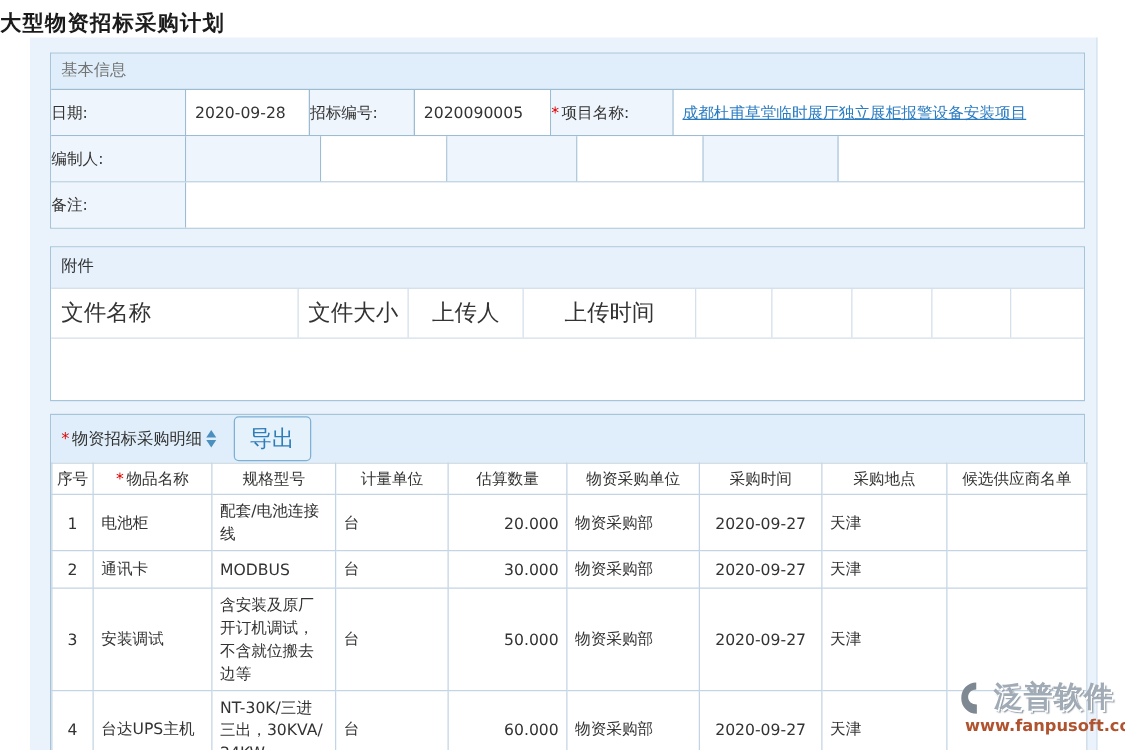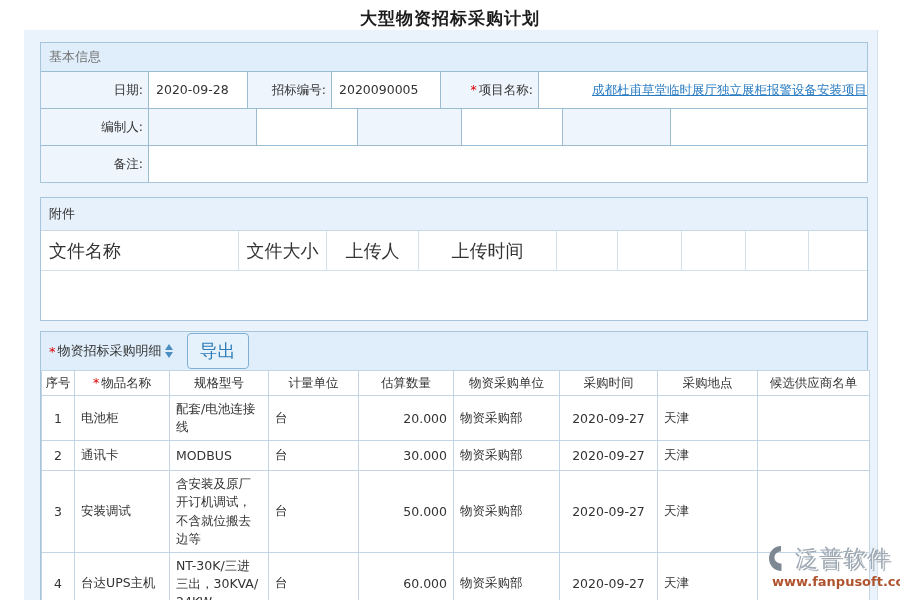--- a/index.html
+++ b/index.html
@@ -1,33 +1,33 @@
 <!DOCTYPE html>
 <html><head>
 <meta charset="utf-8">
 <style>
   * { margin:0; padding:0; box-sizing:border-box; }
   html,body { width:900px; height:600px; overflow:hidden; background:#fff;
     font-family:"DejaVu Sans","Liberation Sans",sans-serif; color:#333; }
-  .titlebar { height:30px; background:#fff; text-align:center; }
+  .titlebar { height:30px; background:#fff; }
   .titlebar h1 { font-size:17px; font-weight:bold; color:#1b1b1b; padding-top:7px; letter-spacing:1px; }
   .panel { position:absolute; left:24px; top:30px; width:854px; height:570px;
     background:#eaf3fb; border-right:1px solid #d3e2ee; }
   .section { margin:0 10px 0 16px; width:828px; background:#fff;
     border:1px solid #a6c4da; }
   .sec1 { margin-top:12px; }
   .sec2 { margin-top:14px; }
   .sec3 { margin-top:10px; }
   .sec-header { height:28px; line-height:28px; background:#dfeefa; font-size:13px;
     color:#737373; padding-left:8px; }
   
   .bi-row { display:flex; border-top:1px solid #9cbcd4; height:37px; line-height:36px; font-size:12.5px; }
   .bi-cell { border-right:1px solid #9cbcd4; overflow:hidden; white-space:nowrap; }
-  .bi-cell:last-child { border-right:none;text-align:right; }
-  .lbl { background:#eef5fc; text-align:right; padding-right:5px; }
+  .bi-cell:last-child { border-right:none; }
+  .lbl { background:#eef5fc; padding-right:5px; }
   .val { background:#fff; text-align:left; padding-left:7px; }
   .req { color:#dd0000; margin-right:2px; }
   a.link { color:#2a7cc2; text-decoration:underline; font-size:12.5px; }
   
   .att-header { height:32px; line-height:32px; background:#e6f1fc; font-size:13px; padding-left:8px; }
   .att-cols { display:flex; height:40px; line-height:39px; background:#fff;
     border-top:1px solid #c9d8e6; font-size:18px; }
   .att-col { border-right:1px solid #d4e0ea; text-align:center; overflow:hidden; }
   .att-col:last-child { border-right:none; }
   .att-col.first { text-align:left; padding-left:8px; }
@@ -48,21 +48,21 @@
   table.detail td { height:30px; }
   td.c0 { text-align:center; }
   td.c1, td.c2, td.c3, td.c7 { text-align:left; }
   td.c2 { word-break:break-all; line-height:1.45; }
   td.c4 { text-align:right; padding-right:16px; }
   td.c5 { text-align:left; padding-left:10px; }
   td.c6 { text-align:center; }
   
   .watermark { position:absolute; left:768px; top:545px; z-index:9; line-height:1; }
   .wm-brand { display:flex; align-items:center; }
-  .wm-text { font-size:23px; font-weight:normal; color:#a0abb6; letter-spacing:1px;
+  .wm-text { font-size:23px; font-weight:bold; color:#a0abb6; letter-spacing:1px;
     text-shadow:1px 1px 0 #ffffff, 2px 2px 1px #8a95a0; }
   .wm-url { font-size:13px; font-weight:bold; color:#b0532f; margin-top:3px; margin-left:4px; }
 </style>
 </head>
 <body>
 
 <div class="titlebar">
   <h1>大型物资招标采购计划</h1>
 </div>
 

